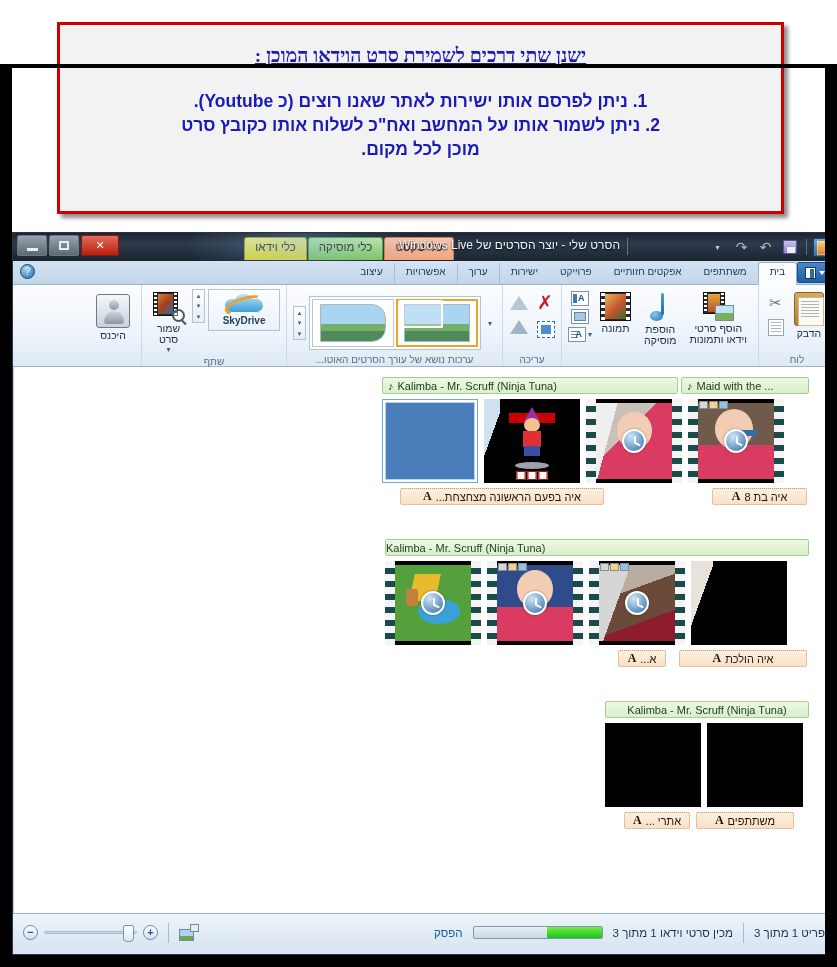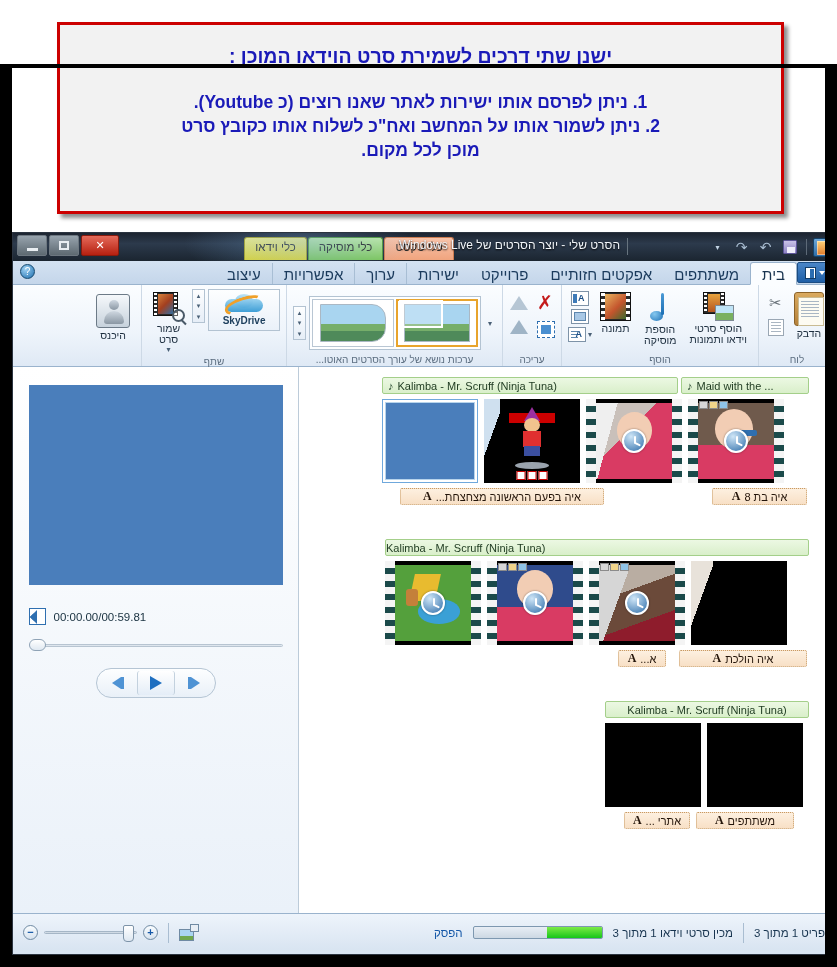--- a/index.html
+++ b/index.html
@@ -20,21 +20,21 @@
     background:#f2f2f2;
     border:3px solid #cc0000;
     box-shadow:4px 4px 4px rgba(0,0,0,.45);
     direction:rtl; text-align:center;
     padding:10px 14px 0 14px;
   }
   .callout-title{
     font-size:19.5px; font-weight:bold; color:#1a1ab8;
     text-decoration:underline; letter-spacing:0px;
     margin-top:10px; margin-bottom:22px;
-    font-family:Liberation Sans, sans-serif;
+    font-family:Liberation Serif, serif;
   }
   .callout-line{
     font-size:17.5px; font-weight:bold; color:#1a1ab8;
     line-height:1.38; direction:rtl; text-align:center;
   }
 
   
   #app-window{
     position:absolute; left:12px; top:232px; width:824px; height:723px;
     background:#d9e5f3;
@@ -136,21 +136,21 @@
   }
   .file-btn .fb-icon{
     width:11px;height:12px;background:#fff;border:1px solid #123c66;
     position:relative;
   }
   .file-btn .fb-icon:after{
     content:"";position:absolute;right:1px;top:1px;width:4px;height:9px;background:#2a6cb0;
   }
   .file-btn .fb-arrow{ width:0;height:0;border-left:3px solid transparent;border-right:3px solid transparent;border-top:4px solid #fff;}
   .rb-tab{
-    height:21px; padding:3px 11px 0 11px; font-size:15px; color:#1a3a5c;
+    height:21px; padding:3px 11px 0 11px; font-size:10px; color:#1a3a5c;
     cursor:pointer; white-space:nowrap; direction:rtl;
   }
   .rb-tab.active{
     background:#fbfdff; border:1px solid #9ab3cd; border-bottom:1px solid #fbfdff;
     border-radius:3px 3px 0 0; color:#18334f; height:23px; margin-bottom:-1px;
   }
   .rb-tab.sep{ border-right:1px solid #a8bed4; }
   .help-icon{
     position:absolute; left:7px; top:3px; width:15px;height:15px;border-radius:50%;
     background:radial-gradient(circle at 35% 30%,#9fd2f4,#1f6fae);
@@ -511,21 +511,20 @@
         </div>
         <div style="display:flex;flex-direction:column;gap:3px;padding-top:2px;align-items:center;">
           <span class="ic-sm t1"></span>
           <span class="ic-sm t2"></span>
           <div style="display:flex;align-items:center;gap:2px;">
             <span style="font-size:8px;color:#4a6076;">▾</span>
             <span class="ic-sm t3"></span>
           </div>
         </div>
       </div>
-      <div class="rg-label">הוסף</div>
     </div>
 
     <div class="rg">
       <div class="rg-items" style="gap:6px;padding-top:6px;">
         <div style="display:flex;flex-direction:column;gap:8px;">
           <span class="ic ic-xdel">✗</span>
           <span class="ic ic-selbox"></span>
         </div>
         <div style="display:flex;flex-direction:column;gap:6px;">
           <span class="ic ic-tri"></span>
@@ -754,46 +753,20 @@
             <span class="aglyph">A</span>
           </div>
           <div class="cap" style="position:absolute;right:119px;top:2px;width:66px;">
             <span>אתרי ...</span>
             <span class="aglyph">A</span>
           </div>
         </div>
       </div>
     </div>
 
-    <div id="preview-pane">
-      <div class="preview-frame"></div>
-      <div class="pv-timerow">
-        <div class="pv-fullscreen">
-            <i></i>
-          </div>
-        <div class="pv-time">00:00.00/00:59.81</div>
-      </div>
-      <div class="pv-slider">
-        <span class="track"></span>
-        <span class="thumb"></span>
-      </div>
-      <div class="pv-controls">
-        <div class="pv-btn">
-          <span class="tri-l"></span>
-            <span class="bar"></span>
-        </div>
-        <div class="pv-btn mid">
-          <span class="tri-r"></span>
-        </div>
-        <div class="pv-btn">
-          <span class="bar"></span>
-            <span class="tri-r-sm"></span>
-        </div>
-      </div>
-    </div>
   </div>
 
   <div id="statusbar">
     <div class="sb-item">פריט 1 מתוך 3</div>
     <div class="sb-sep"></div>
     <div class="sb-item">מכין סרטי וידאו 1 מתוך 3</div>
     <div class="progress-wrap">
       <span class="progress-fill" style="width: 43%;"></span>
     </div>
     <a class="sb-link">הפסק</a>

